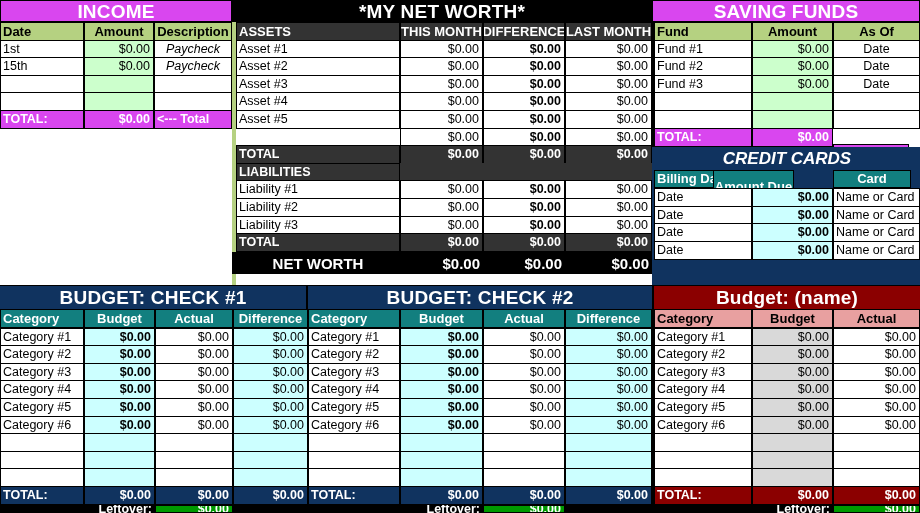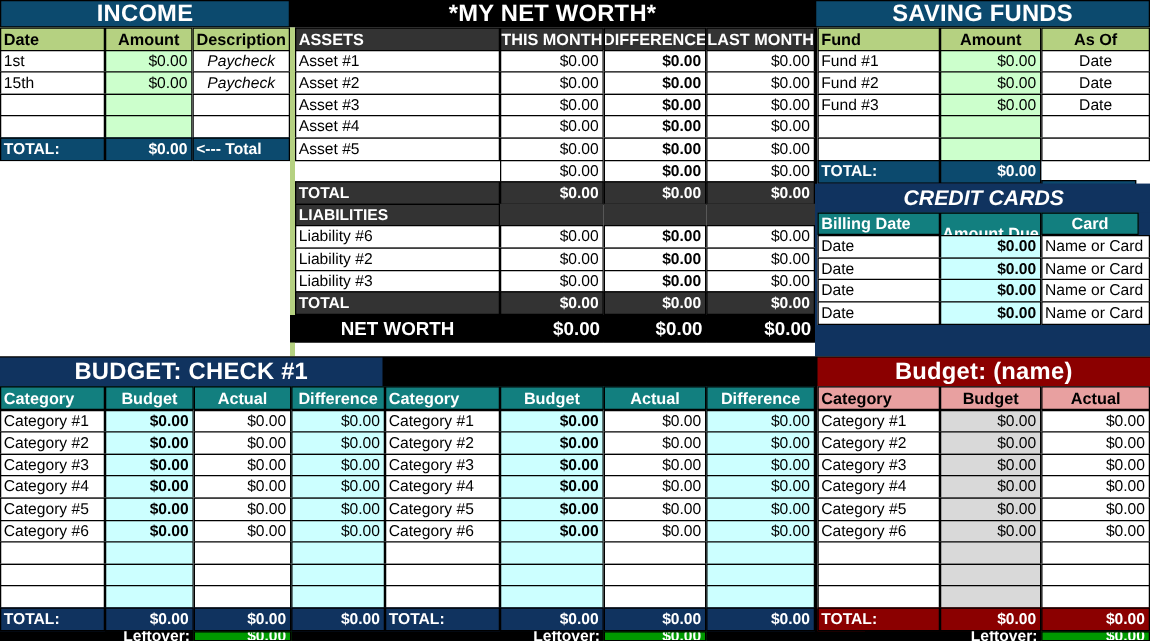--- a/index.html
+++ b/index.html
@@ -13,21 +13,21 @@
   .c{justify-content:center;}
   .b{font-weight:bold;}
   .it{font-style:italic;}
   .wht{color:#ffffff;}
   .blk{color:#000000;}
   .title{font-size:19px;font-weight:bold;letter-spacing:.2px;}
   .title2{font-size:17px;font-weight:bold;}
   .hdr{font-size:13px;font-weight:bold;}
   .big{font-size:15px;font-weight:bold;}
   
-  .f-green{background:#0c4a6e;}
+  .f-green{background:#d946ef;}
   .f-lgreen{background:#b5d181;}
   .f-pgreen{background:#ccffcc;}
   .f-white{background:#ffffff;}
   .f-black{background:#000000;}
   .f-dgray{background:#333333;}
   .f-navy{background:#10335f;}
   .f-teal{background:#127f7f;}
   .f-cyan{background:#ccffff;}
   .f-maroon{background:#8b0000;}
   .f-pink{background:#e8a0a0;}
@@ -90,21 +90,21 @@
     <div class="cell f-white bd blk r b" style="left: 483px; top: 128px; width: 82px; height: 18.6px;">$0.00</div>
     <div class="cell f-white bd blk r" style="left: 565px; top: 128px; width: 87px; height: 18.6px;">$0.00</div>
     <div class="cell f-dgray bd wht b l" style="left: 236px; top: 145px; width: 164px; height: 18.6px;">TOTAL</div>
     <div class="cell f-dgray bd wht b r" style="left: 400px; top: 145px; width: 83px; height: 18.6px;">$0.00</div>
     <div class="cell f-dgray bd wht b r" style="left: 483px; top: 145px; width: 82px; height: 18.6px;">$0.00</div>
     <div class="cell f-dgray bd wht b r" style="left: 565px; top: 145px; width: 87px; height: 18.6px;">$0.00</div>
     <div class="cell f-dgray bd wht l b" style="left: 236px; top: 163px; width: 164px; height: 18.6px;">LIABILITIES</div>
     <div class="cell f-dgray bd nb" style="left: 400px; top: 163px; width: 83px; height: 18.6px;"></div>
     <div class="cell f-dgray bd nb" style="left: 483px; top: 163px; width: 82px; height: 18.6px;"></div>
     <div class="cell f-dgray bd nb" style="left: 565px; top: 163px; width: 87px; height: 18.6px;"></div>
-    <div class="cell f-white bd blk l" style="left: 236px; top: 180px; width: 164px; height: 18.6px;">Liability #6</div>
+    <div class="cell f-white bd blk l" style="left: 236px; top: 180px; width: 164px; height: 18.6px;">Liability #1</div>
     <div class="cell f-white bd blk r" style="left: 400px; top: 180px; width: 83px; height: 18.6px;">$0.00</div>
     <div class="cell f-white bd blk r b" style="left: 483px; top: 180px; width: 82px; height: 18.6px;">$0.00</div>
     <div class="cell f-white bd blk r" style="left: 565px; top: 180px; width: 87px; height: 18.6px;">$0.00</div>
     <div class="cell f-white bd blk l" style="left: 236px; top: 198px; width: 164px; height: 18.6px;">Liability #2</div>
     <div class="cell f-white bd blk r" style="left: 400px; top: 198px; width: 83px; height: 18.6px;">$0.00</div>
     <div class="cell f-white bd blk r b" style="left: 483px; top: 198px; width: 82px; height: 18.6px;">$0.00</div>
     <div class="cell f-white bd blk r" style="left: 565px; top: 198px; width: 87px; height: 18.6px;">$0.00</div>
     <div class="cell f-white bd blk l" style="left: 236px; top: 216px; width: 164px; height: 18.6px;">Liability #3</div>
     <div class="cell f-white bd blk r" style="left: 400px; top: 216px; width: 83px; height: 18.6px;">$0.00</div>
     <div class="cell f-white bd blk r b" style="left: 483px; top: 216px; width: 82px; height: 18.6px;">$0.00</div>
@@ -137,21 +137,21 @@
     <div class="cell f-white bd blk c" style="left: 833px; top: 92px; width: 87px; height: 18.6px;"></div>
     <div class="cell f-white bd blk l" style="left: 654px; top: 110px; width: 98px; height: 18.6px;"></div>
     <div class="cell f-pgreen bd blk r" style="left: 752px; top: 110px; width: 81px; height: 18.6px;"></div>
     <div class="cell f-white bd blk c" style="left: 833px; top: 110px; width: 87px; height: 18.6px;"></div>
     <div class="cell f-green bd wht l b" style="left: 654px; top: 128px; width: 98px; height: 18.6px;">TOTAL:</div>
     <div class="cell f-green bd wht r b" style="left: 752px; top: 128px; width: 81px; height: 18.6px;">$0.00</div>
     <div class="cell f-green bd wht c b" style="left: 833px; top: 128px; width: 76px; height: 18.6px; margin-top: 16px;">&lt;--- SEXY!</div>
     <div class="cell f-navy nb" style="left: 652px; top: 146.6px; width: 268px; height: 138.4px;"></div>
     <div class="cell f-navy c title2 wht nb" style="left: 654px; top: 146.6px; width: 266px; height: 23px; font-style: italic;">CREDIT CARDS</div>
     <div class="cell f-teal bd wht hdr l" style="left: 654px; top: 169.6px; width: 98px; height: 18.6px;">Billing Date</div>
-    <div class="cell f-teal bd wht hdr c" style="left: 752px; top: 169.6px; width: 81px; height: 34px;">Amount Due</div>
+    <div class="cell f-teal bd wht hdr c" style="left: 713px; top: 169.6px; width: 81px; height: 34px;">Amount Due</div>
     <div class="cell f-teal bd wht hdr c" style="left: 833px; top: 169.6px; width: 78px; height: 18.6px;">Card</div>
     <div class="cell f-white bd blk l" style="left: 654px; top: 188px; width: 98px; height: 18.6px;">Date</div>
     <div class="cell f-cyan bd blk r b" style="left: 752px; top: 188px; width: 81px; height: 18.6px;">$0.00</div>
     <div class="cell f-white bd blk l" style="left: 833px; top: 188px; width: 87px; height: 18.6px;">Name or Card</div>
     <div class="cell f-white bd blk l" style="left: 654px; top: 206px; width: 98px; height: 18.6px;">Date</div>
     <div class="cell f-cyan bd blk r b" style="left: 752px; top: 206px; width: 81px; height: 18.6px;">$0.00</div>
     <div class="cell f-white bd blk l" style="left: 833px; top: 206px; width: 87px; height: 18.6px;">Name or Card</div>
     <div class="cell f-white bd blk l" style="left: 654px; top: 223px; width: 98px; height: 18.6px;">Date</div>
     <div class="cell f-cyan bd blk r b" style="left: 752px; top: 223px; width: 81px; height: 18.6px;">$0.00</div>
     <div class="cell f-white bd blk l" style="left: 833px; top: 223px; width: 87px; height: 18.6px;">Name or Card</div>
@@ -199,20 +199,21 @@
     <div class="cell f-white bd blk l" style="left: 0px; top: 468px; width: 84px; height: 18.6px;"></div>
     <div class="cell f-cyan bd blk r b" style="left: 84px; top: 468px; width: 71px; height: 18.6px;"></div>
     <div class="cell f-white bd blk r" style="left: 155px; top: 468px; width: 78px; height: 18.6px;"></div>
     <div class="cell f-cyan bd blk r" style="left: 233px; top: 468px; width: 75px; height: 18.6px;"></div>
     <div class="cell f-navy bd wht l b" style="left: 0px; top: 486px; width: 84px; height: 18.6px;">TOTAL:</div>
     <div class="cell f-navy bd wht r b" style="left: 84px; top: 486px; width: 71px; height: 18.6px;">$0.00</div>
     <div class="cell f-navy bd wht r b" style="left: 155px; top: 486px; width: 78px; height: 18.6px;">$0.00</div>
     <div class="cell f-navy bd wht r b" style="left: 233px; top: 486px; width: 75px; height: 18.6px;">$0.00</div>
     <div class="cell f-black r wht b nb" style="left: 84px; top: 504.6px; width: 71px; height: 8.4px;">Leftover:</div>
     <div class="cell f-brgreen r wht b bd" style="left: 155px; top: 504.6px; width: 78px; height: 8.4px;">$0.00</div>
+    <div class="cell f-navy c title wht nb" style="left: 308px; top: 286px; width: 344px; height: 23px;">BUDGET: CHECK #2</div>
     <div class="cell f-teal bd wht hdr l" style="left: 308px; top: 309px; width: 92px; height: 18.6px;">Category</div>
     <div class="cell f-teal bd wht hdr c" style="left: 400px; top: 309px; width: 83px; height: 18.6px;">Budget</div>
     <div class="cell f-teal bd wht hdr c" style="left: 483px; top: 309px; width: 82px; height: 18.6px;">Actual</div>
     <div class="cell f-teal bd wht hdr c" style="left: 565px; top: 309px; width: 87px; height: 18.6px;">Difference</div>
     <div class="cell f-white bd blk l" style="left: 308px; top: 328px; width: 92px; height: 18.6px;">Category #1</div>
     <div class="cell f-cyan bd blk r b" style="left: 400px; top: 328px; width: 83px; height: 18.6px;">$0.00</div>
     <div class="cell f-white bd blk r" style="left: 483px; top: 328px; width: 82px; height: 18.6px;">$0.00</div>
     <div class="cell f-cyan bd blk r" style="left: 565px; top: 328px; width: 87px; height: 18.6px;">$0.00</div>
     <div class="cell f-white bd blk l" style="left: 308px; top: 345px; width: 92px; height: 18.6px;">Category #2</div>
     <div class="cell f-cyan bd blk r b" style="left: 400px; top: 345px; width: 83px; height: 18.6px;">$0.00</div>

